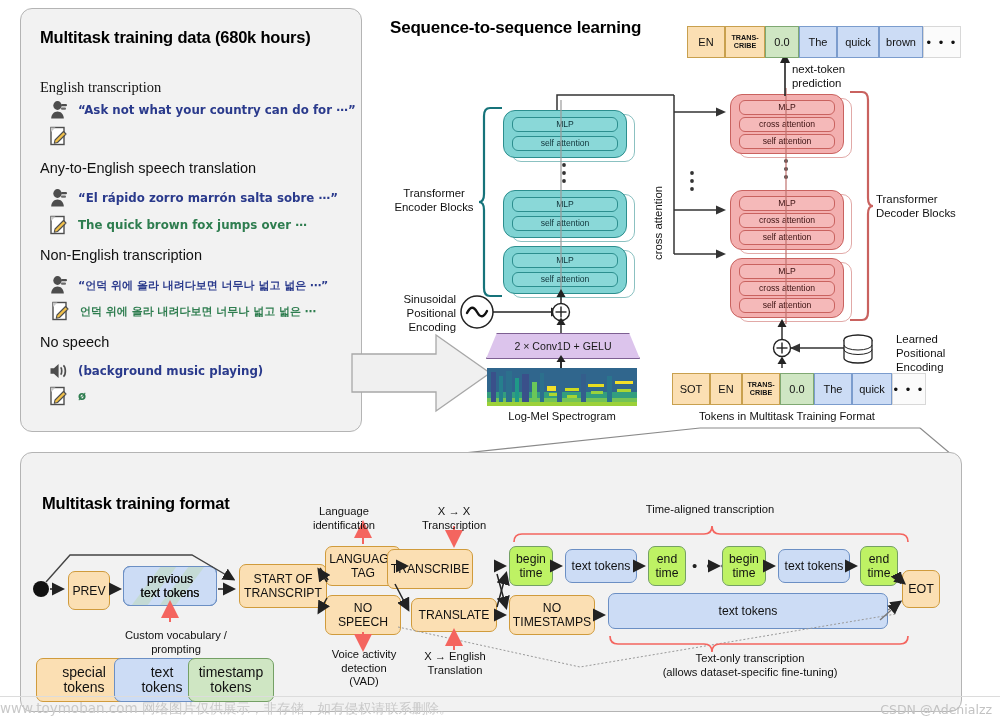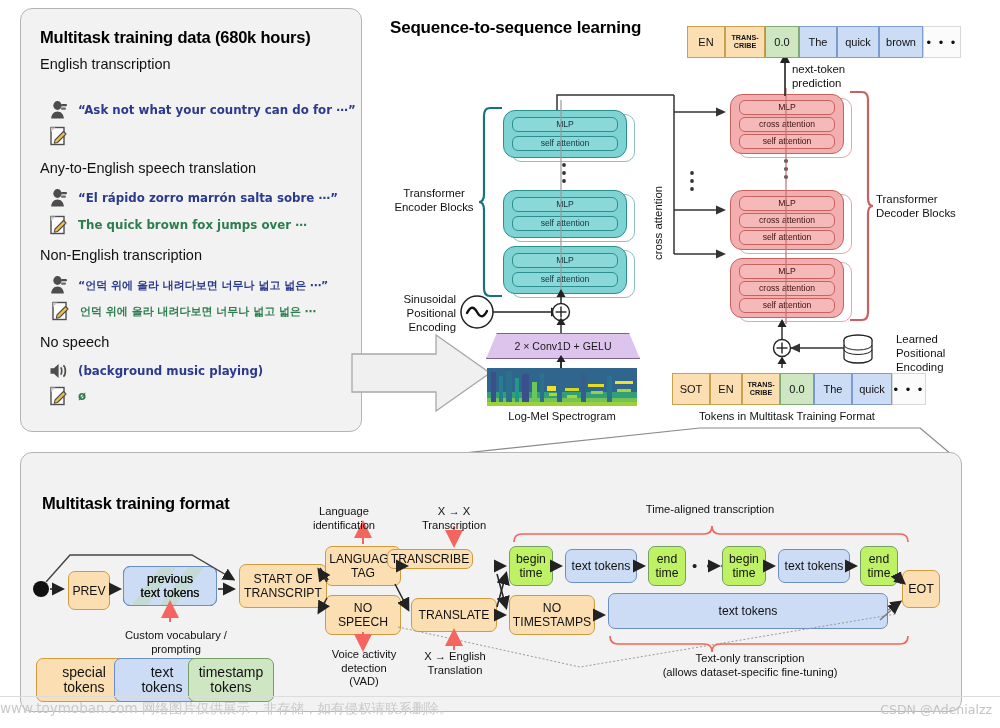--- a/index.html
+++ b/index.html
@@ -127,21 +127,21 @@
 
   svg{display:block;overflow:visible;}
 </style>
 </head>
 <body>
 
 <div class="panel" id="panel-data"></div>
 
 <div class="panel-title" style="left:40px;top:28px;">Multitask training data (680k hours)</div>
 
-<div class="section-title" style="left:40px;top:56px;">English transcription</div>
+<div class="section-title" style="left:40px;top:79px;font-family:Liberation Serif, serif;">English transcription</div>
 <div class="ex-row" style="left:48px;top:100px;">
   <svg class="ic" viewBox="0 0 22 20">
     <ellipse cx="9.5" cy="5.5" rx="4.2" ry="4.4" fill="#4d4d4d"></ellipse>
     <path d="M3.2 18.5c0-4.2 2.9-7 6.3-7s6.3 2.8 6.3 7z" fill="#4d4d4d"></path>
     <rect x="13" y="4" width="6" height="2.3" rx="1.1" fill="#4d4d4d"></rect>
     <rect x="13" y="7.6" width="5" height="2.1" rx="1" fill="#6b6b6b"></rect>
   </svg>
   <span class="ex-text ex-audio">“Ask not what your country can do for ⋯”</span>
 </div>
 <div class="ex-row" style="left:48px;top:126px;">
@@ -490,21 +490,21 @@
 
 <div class="node" style="left:325px;top:546px;width:76px;height:40px;">
   <span style="white-space:pre-line">LANGUAGE
 TAG</span>
 </div>
 <div class="node" style="left:325px;top:595px;width:76px;height:40px;">
   <span style="white-space:pre-line">NO
 SPEECH</span>
 </div>
 
-<div class="node" style="left:387px;top:549px;width:86px;height:20px;">TRANSCRIBE</div>
+<div class="node" style="left:387px;top:549px;width:86px;height:40px;">TRANSCRIBE</div>
 <div class="node" style="left:411px;top:598px;width:86px;height:34px;">TRANSLATE</div>
 
 <div class="node n-time" style="left:509px;top:546px;width:44px;height:40px;">
   <span style="white-space:pre-line">begin
 time</span>
 </div>
 <div class="node n-text" style="left:565px;top:549px;width:72px;height:34px;">text tokens</div>
 <div class="node n-time" style="left:648px;top:546px;width:38px;height:40px;">
   <span style="white-space:pre-line">end
 time</span>

